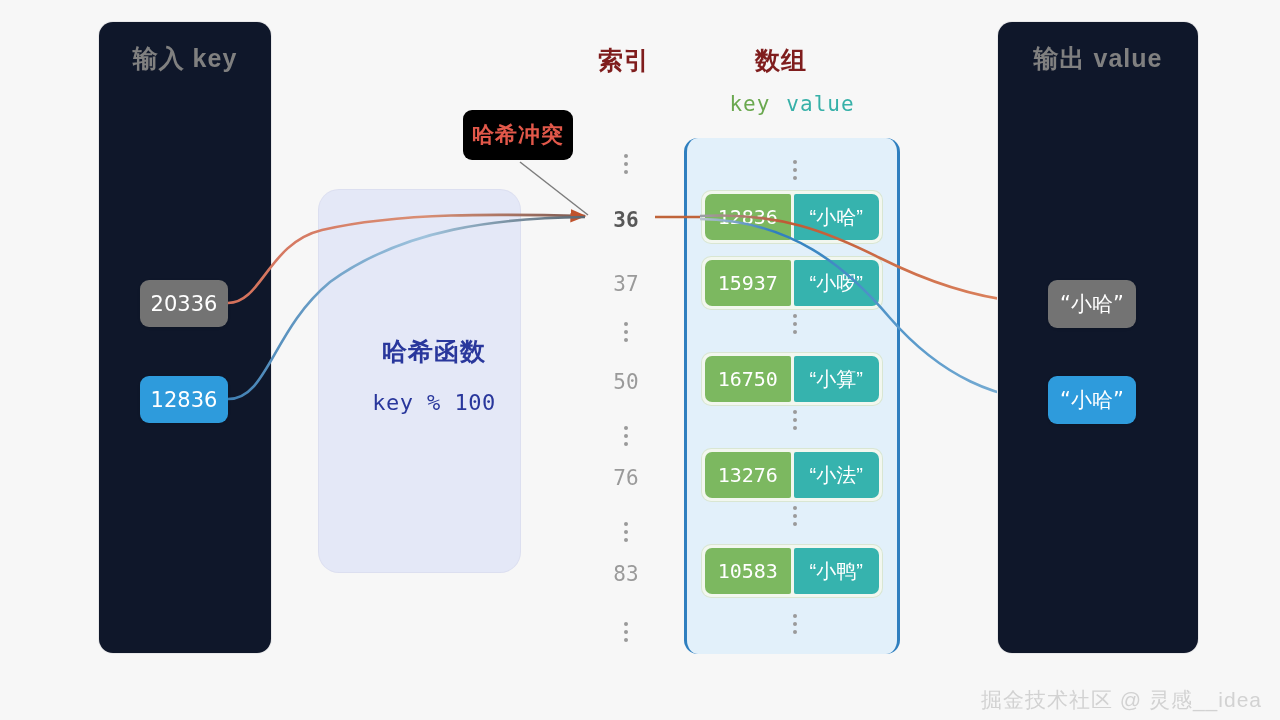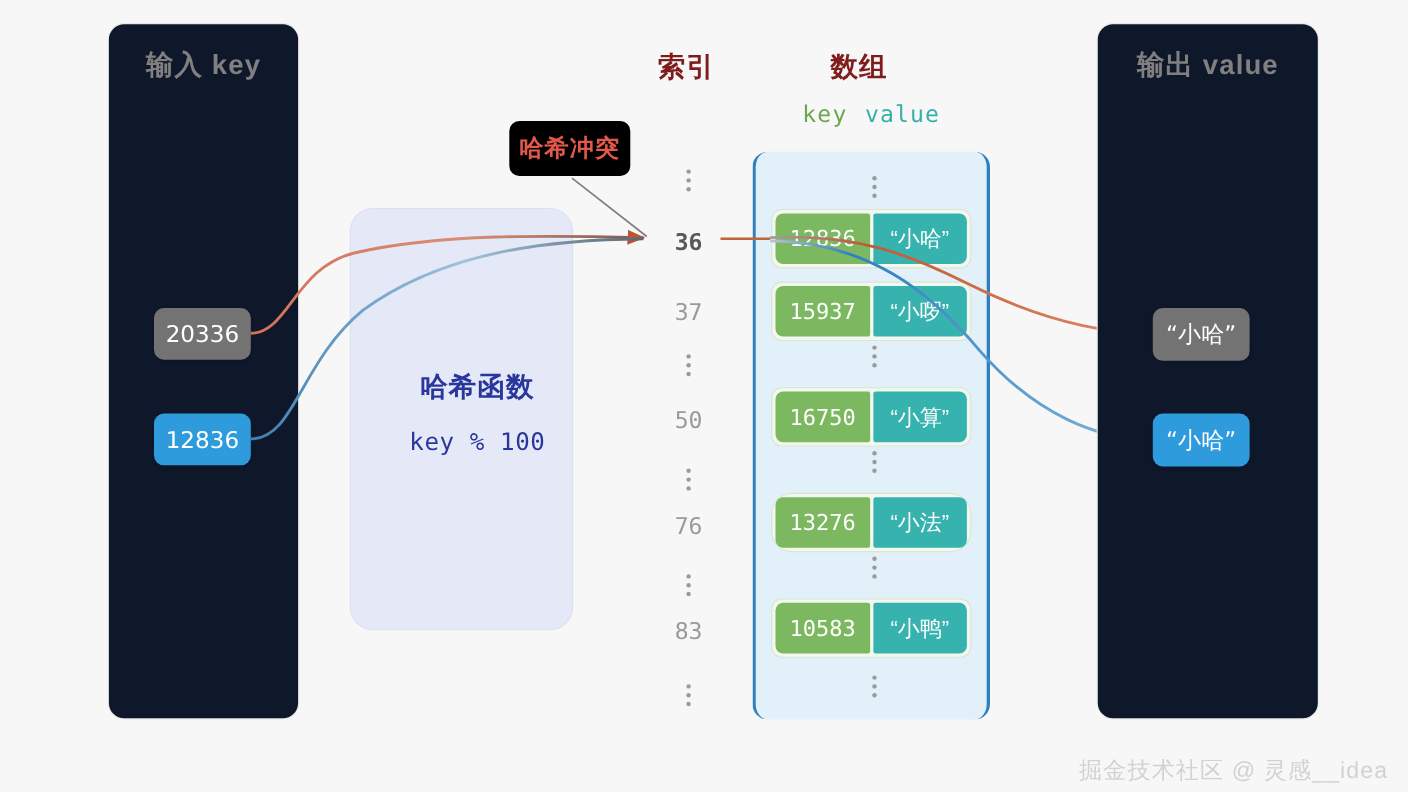--- a/index.html
+++ b/index.html
@@ -298,21 +298,21 @@
         <div class="bucket-val">“小哈”</div>
       </div>
       <div class="bucket" style="top: 119px;">
         <div class="bucket-key">15937</div>
         <div class="bucket-val">“小啰”</div>
       </div>
       <div class="bucket" style="top: 215px;">
         <div class="bucket-key">16750</div>
         <div class="bucket-val">“小算”</div>
       </div>
-      <div class="bucket" style="top: 311px; border-radius: 18px;">
+      <div class="bucket" style="top: 311px;">
         <div class="bucket-key">13276</div>
         <div class="bucket-val">“小法”</div>
       </div>
       <div class="bucket" style="top: 407px;">
         <div class="bucket-key">10583</div>
         <div class="bucket-val">“小鸭”</div>
       </div>
     </div>
 
   <svg id="wires" viewBox="0 0 1280 720">

